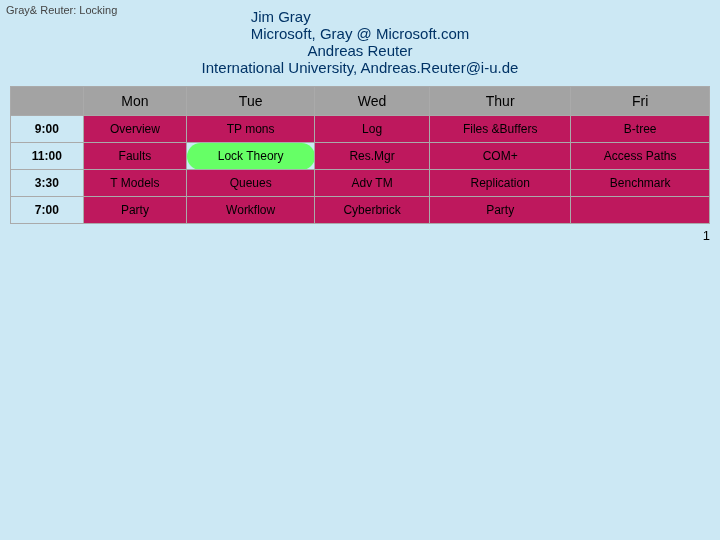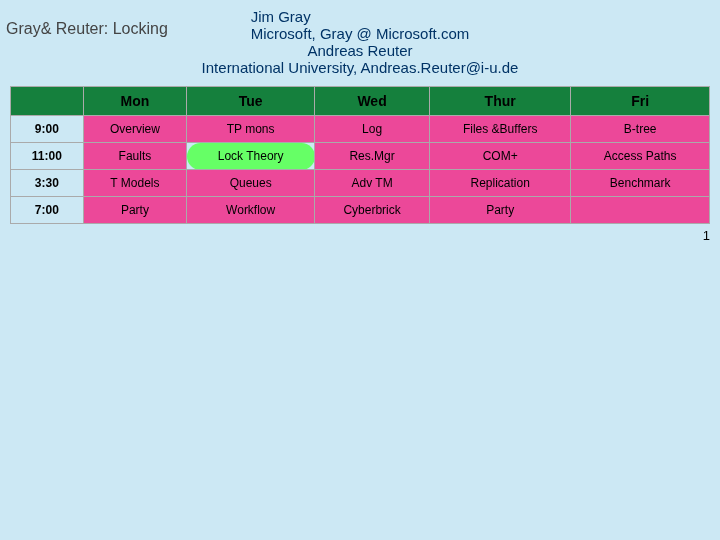--- a/index.html
+++ b/index.html
@@ -8,23 +8,23 @@
       width: 720px;
       height: 540px;
       background-color: #cce8f4;
       font-family: Arial, Helvetica, sans-serif;
       font-size: 13px;
       overflow: hidden;
     }
 
     .watermark {
       position: absolute;
-      top: 20px;
+      top: 4px;
       left: 6px;
-      font-size: 16px;
+      font-size: 11px;
       color: #444;
     }
 
     .page-wrapper {
       display: flex;
       flex-direction: column;
       align-items: center;
       padding-top: 8px;
     }
 
@@ -55,28 +55,28 @@
 
     .schedule-table th, .schedule-table td {
       border: 1px solid #aaa;
       padding: 6px 8px;
       text-align: center;
       vertical-align: middle;
       font-size: 12px;
     }
 
     .schedule-table th {
-      background-color: #15803d;
-      font-weight: bold;
+      background-color: #a3a3a3;
+      font-weight: normal;
       color: #000;
       font-size: 14px;
     }
 
     .schedule-table td {
-      background-color: #ec4899;
+      background-color: #be185d;
       color: #000;
     }
 
     .time-col {
       background-color: #cce8f4 !important;
       font-weight: bold;
       font-size: 13px;
     }
 
     .highlight-green {

